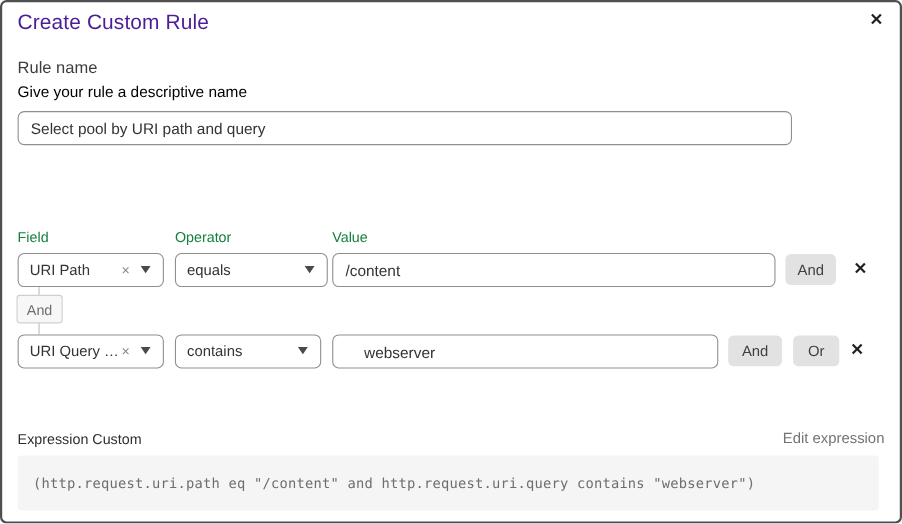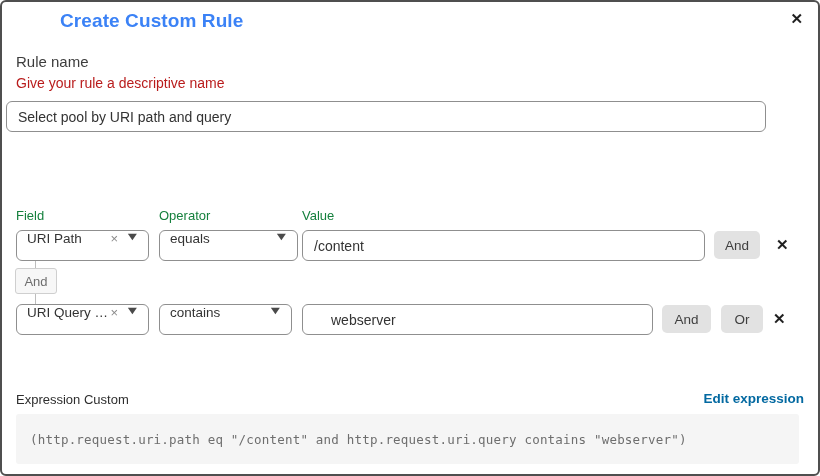--- a/index.html
+++ b/index.html
@@ -13,52 +13,51 @@
     position: absolute; left: 0; top: 0;
     width: 820px; height: 476px;
     background: #ffffff;
     border: 2px solid #4f4f4f;
     border-radius: 6px;
   }
   .abs { position: absolute; }
 
   .title {
     left: 14px; top: 8px;
-    font-size: 19px; font-weight: bold; color: #3b82f6;
+    font-size: 19px; font-weight: normal; color: #4c1d95;
     letter-spacing: 0.1px;
-    margin-left: 44px;
   }
   .close-btn {
     right: 15px; top: 7px;
     font-size: 15px; font-weight: bold; color: #1f1f1f;
     cursor: pointer; line-height: 20px;
   }
 
   .field-label { font-size: 15px; color: #3d3d3d; }
-  .helper-text { font-size: 14px; color: #b91c1c; }
+  .helper-text { font-size: 14px; color: #000000; }
 
   .text-input {
     border: 1px solid #8f8f8f; border-radius: 6px;
     font-family: "Liberation Sans", sans-serif;
     font-size: 14px; color: #333;
     padding: 0 11px; background: #fff;
     outline: none;
   }
-  #rule-name-input { left: 4px; top: 99px; width: 760px; height: 31px; }
+  #rule-name-input { left: 14px; top: 99px; width: 704px; height: 31px; }
 
   .section-heading {
     left: 11px; top: 174px;
     font-size: 15px; font-weight: bold; color: #2b2b2b;
   }
   .col-label { top: 206px; font-size: 13px; color: #15803d; }
 
   .select-box {
     border: 1px solid #8f8f8f; border-radius: 6px;
     height: 31px; background: #fff;
-    display: flex; align-items: flex-start;
+    display: flex; align-items: center;
     padding: 0 10px;
     font-size: 13.5px; color: #333;
     cursor: pointer;
   }
   .select-box .grow { flex: 1; }
   .clear-x {
     color: #8a8a8a; font-size: 13px; margin-right: 9px;
     cursor: pointer;
   }
   .caret {
@@ -88,22 +87,22 @@
   .connector-chip {
     left: 13px; top: 266px; width: 42px; height: 26px;
     background: #f7f7f7; border: 1px solid #cfcfcf; border-radius: 3px;
     display: flex; align-items: center; justify-content: center;
     font-size: 13px; color: #6e6e6e;
   }
 
   .expr-label { left: 14px; top: 390px; font-size: 13px; color: #2e2e2e; }
   .edit-link {
     right: 14px; top: 389px;
-    font-size: 13.5px; color: #0369a1;
-    cursor: pointer; text-decoration: none; font-weight: bold;
+    font-size: 13.5px; color: #737373;
+    cursor: pointer; text-decoration: none;
   }
   .code-block {
     left: 14px; top: 412px; width: 783px; height: 50px;
     background: #f5f5f5; border-radius: 3px;
     display: flex; align-items: center;
     padding: 0 14px;
   }
   .code-text {
     font-family: "DejaVu Sans Mono", monospace;
     font-size: 12.5px; color: #6e6e6e;

